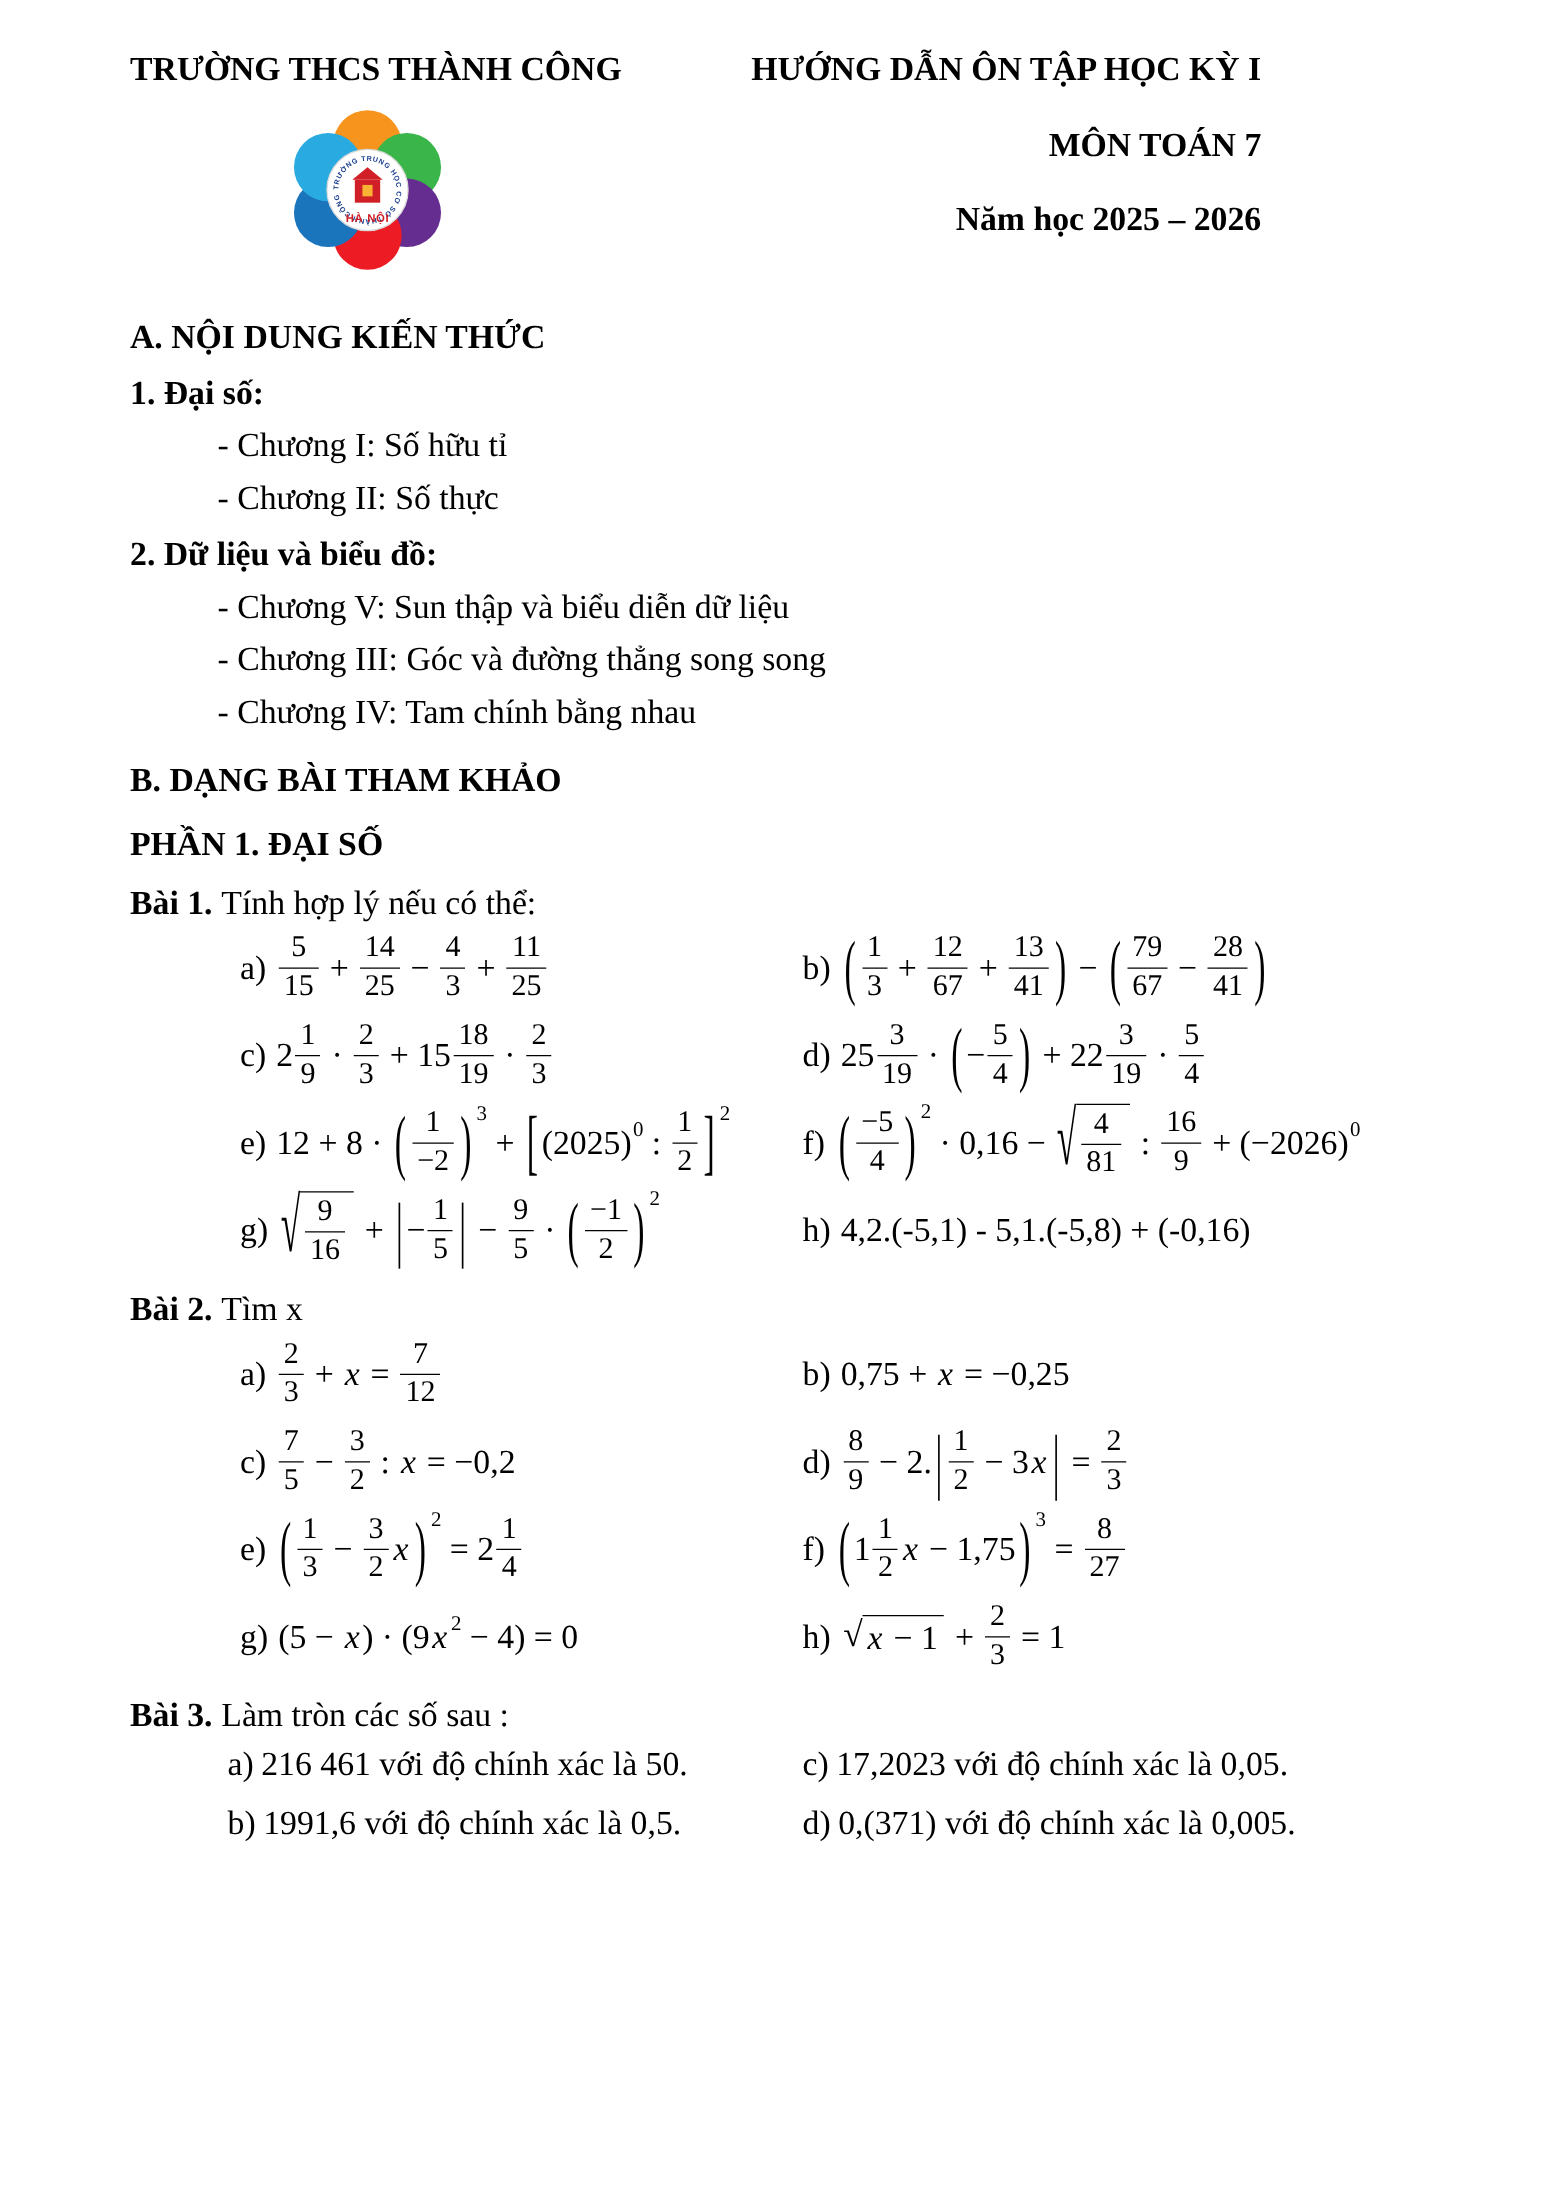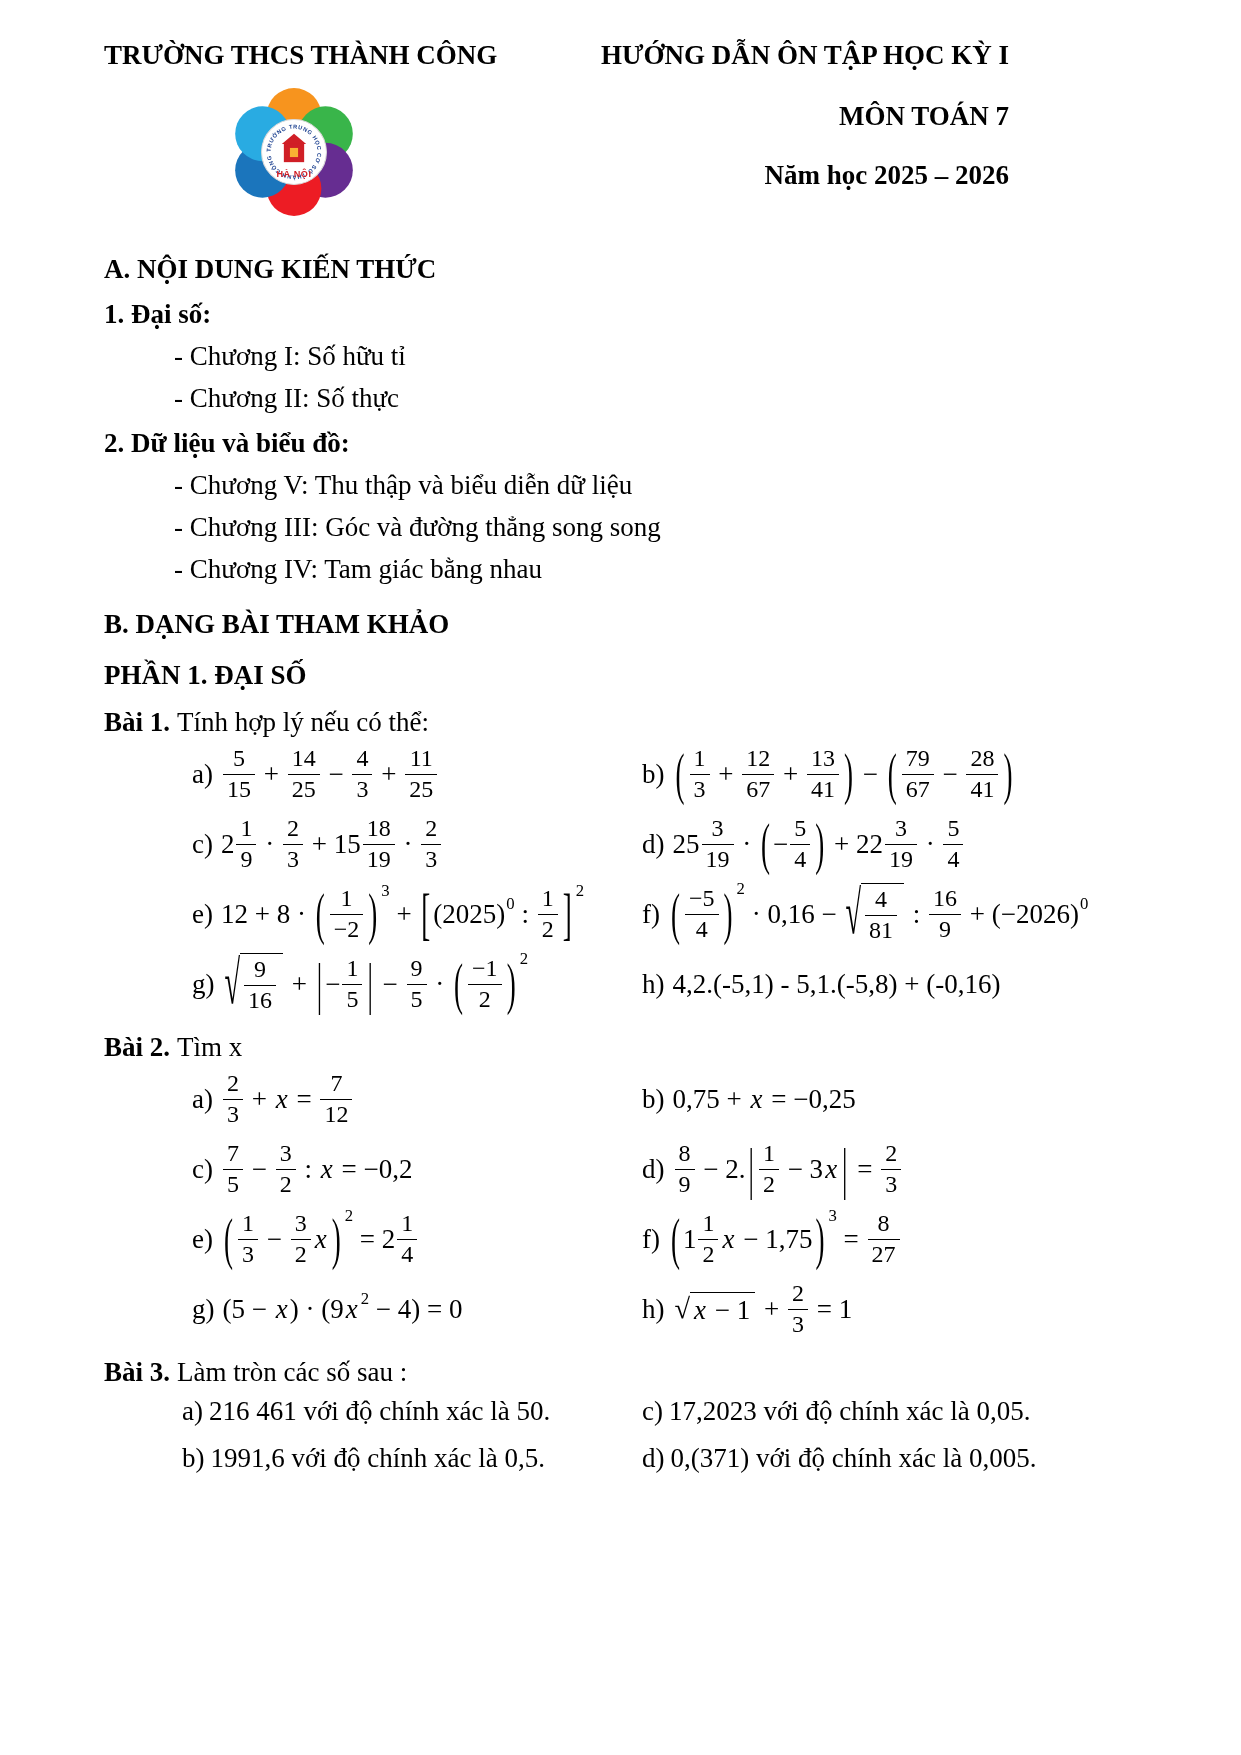--- a/index.html
+++ b/index.html
@@ -96,23 +96,23 @@
       <div class="doc-year">Năm học 2025 – 2026</div>
     </div>
   </div>
 
   <div class="sec-title">A. NỘI DUNG KIẾN THỨC</div>
   <div id="outline">
       <div class="outline-head">1. Đại số:</div>
       <div class="outline-line">- Chương I: Số hữu tỉ</div>
       <div class="outline-line">- Chương II: Số thực</div>
       <div class="outline-head">2. Dữ liệu và biểu đồ:</div>
-      <div class="outline-line">- Chương V: Thu thập và biểu diễn dữ liệu</div>
+      <div class="outline-line">- Chương V: Sun thập và biểu diễn dữ liệu</div>
       <div class="outline-line">- Chương III: Góc và đường thẳng song song</div>
-      <div class="outline-line">- Chương IV: Tam giác bằng nhau</div>
+      <div class="outline-line">- Chương IV: Tam chính bằng nhau</div>
     </div>
 
   <div class="sec-title">B. DẠNG BÀI THAM KHẢO</div>
   <div class="part-title">PHẦN 1. ĐẠI SỐ</div>
 
   <div class="exercise">
     <div class="ex-head">
       <span class="ex-label">Bài 1.</span><span>Tính hợp lý nếu có thể:</span>
     </div>
     <div class="ex-grid" id="bai1-grid">

